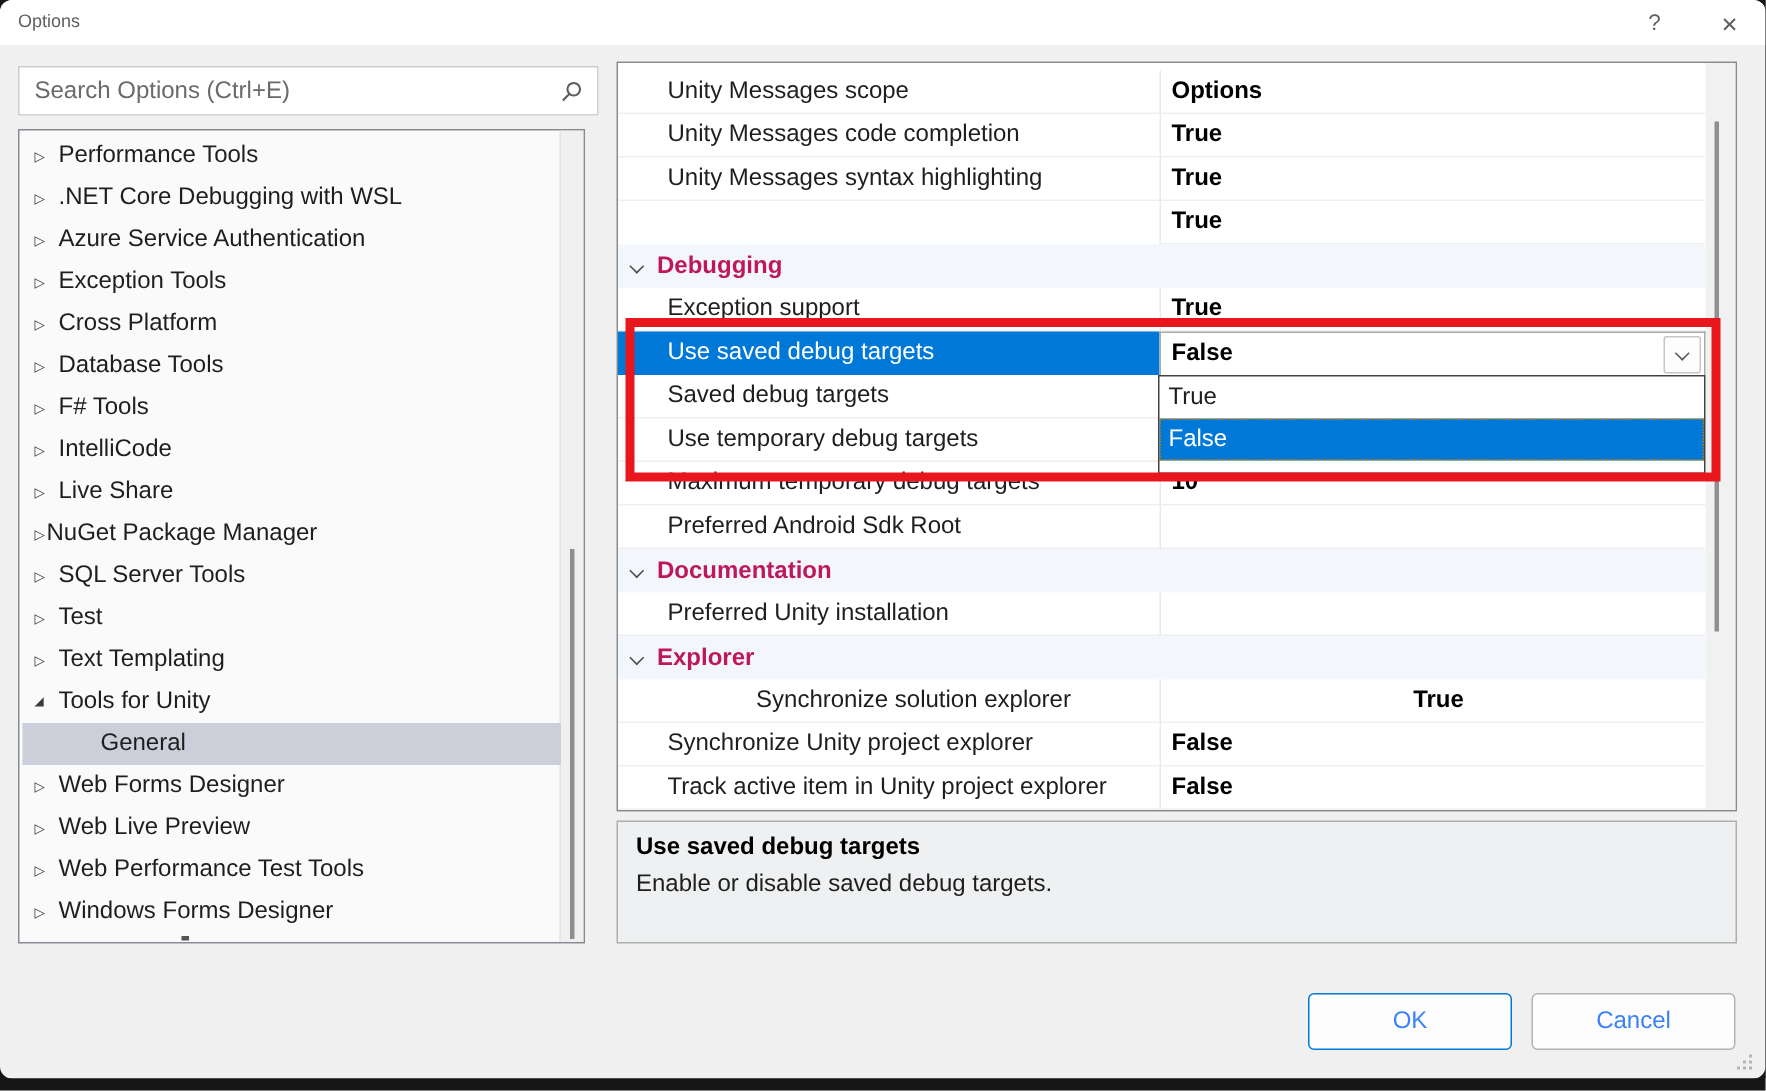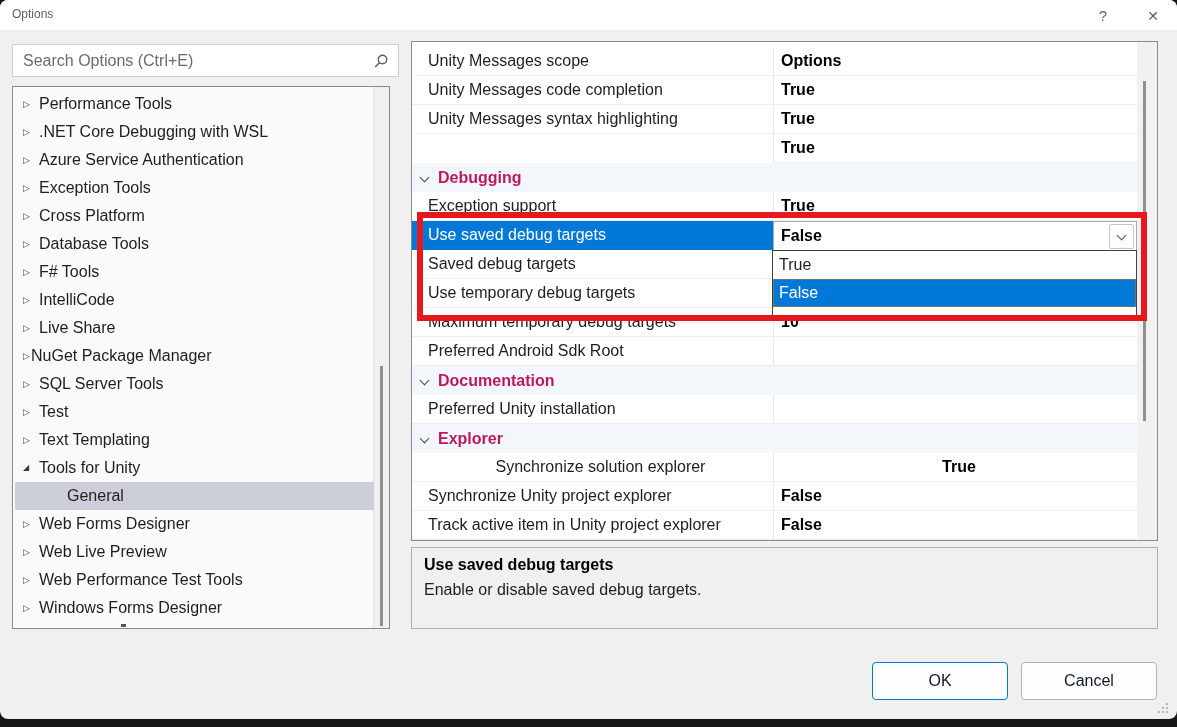--- a/index.html
+++ b/index.html
@@ -27,21 +27,21 @@
   .tree-item.selected{background:#ccceda;}
   .tree-arrow{position:absolute;left:8px;top:0;width:14px;font-size:9px;color:#3c3c3c;}
   .tree-label{position:absolute;top:0;}
   .tree-clip{position:absolute;left:108px;top:537px;width:5px;height:3px;background:#555;}
 
   
   .grid{position:absolute;left:411px;top:41px;width:747px;height:500px;background:#ffffff;border:1px solid #868b92;overflow:hidden;}
   .grid-track{position:absolute;top:0;right:0;width:20px;height:100%;background:#f1f1f1;}
   .grid-thumb{position:absolute;right:11px;top:39px;width:3px;height:340px;background:#8f8f8f;}
   .g-row{position:absolute;left:0;width:725px;height:29px;}
-  .g-row .cell-label{position:absolute;left:0;top:0;width:361px;height:29px;line-height:28px;padding-left:16px;font-size:16px;color:#1e1e1e;white-space:nowrap;overflow:hidden;border-bottom:1px solid #efefef;}
+  .g-row .cell-label{position:absolute;left:0;top:0;width:361px;height:29px;line-height:28px;padding-left:33px;font-size:16px;color:#1e1e1e;white-space:nowrap;overflow:hidden;border-bottom:1px solid #efefef;}
   .g-row .cell-value{position:absolute;left:361px;top:0;width:364px;height:29px;line-height:28px;padding-left:7px;font-size:16px;font-weight:bold;color:#000;white-space:nowrap;border-bottom:1px solid #efefef;border-left:1px solid #e9e9e9;}
   .g-row.section{background:#f3f7fc;}
   .g-row.section .sec-label{position:absolute;left:26px;top:0;height:29px;line-height:29px;font-size:16px;font-weight:bold;color:#be185d;}
   .sec-chev{position:absolute;left:9px;top:11px;width:7px;height:7px;border-right:1.6px solid #4a4a4a;border-bottom:1.6px solid #4a4a4a;transform:rotate(45deg);}
   .g-row.selected .cell-label{background:#0078d7;color:#ffffff;border-bottom:none;}
   .g-row.selected .cell-value{border:1px solid #a9a9a9;border-bottom:none;}
   .combo-btn{position:absolute;right:2px;top:2px;width:25px;height:25px;background:#fdfdfd;border:1px solid #c6c6c6;border-radius:2px;cursor:default;}
   .combo-chev{position:absolute;left:8px;top:7px;width:7px;height:7px;border-right:1.4px solid #555;border-bottom:1.4px solid #555;transform:rotate(45deg);}
 
   
@@ -51,21 +51,21 @@
 
   
   .red-rect{position:absolute;left:417px;top:212px;width:730px;height:109px;border:6px solid #e8171d;z-index:50;pointer-events:none;}
 
   
   .desc{position:absolute;left:411px;top:547px;width:747px;height:82px;background:#eef0f1;border:1px solid #aeaeae;padding:8px 12px;}
   .desc-title{font-size:16px;font-weight:bold;color:#000;margin-bottom:7px;}
   .desc-body{font-size:16px;color:#1e1e1e;}
 
   
-  .btn{position:absolute;top:662px;width:136px;height:38px;border-radius:4px;background:#fdfdfd;font-family:"Liberation Sans",sans-serif;font-size:16px;color:#0f172a;cursor:default;}
+  .btn{position:absolute;top:662px;width:136px;height:38px;border-radius:4px;background:#fdfdfd;font-family:"Liberation Sans",sans-serif;font-size:16px;color:#3b82f6;cursor:default;}
   .btn-ok{left:872px;border:1px solid #0078d4;}
   .btn-cancel{left:1021px;border:1px solid #b3b3b3;}
 
   .grip{position:absolute;left:1156px;top:701px;width:14px;height:14px;
         background:transparent;}
   .grip::after{content:"";position:absolute;left:10px;top:10px;width:2px;height:2px;background:#b5b5b5;
         box-shadow:10px 0 0 #00000000, 0 -4px 0 #b5b5b5, -4px 0 0 #b5b5b5, 0 -8px 0 #b5b5b5, -4px -4px 0 #b5b5b5, -8px 0 0 #b5b5b5;}
 </style>
 </head>
 <body>

